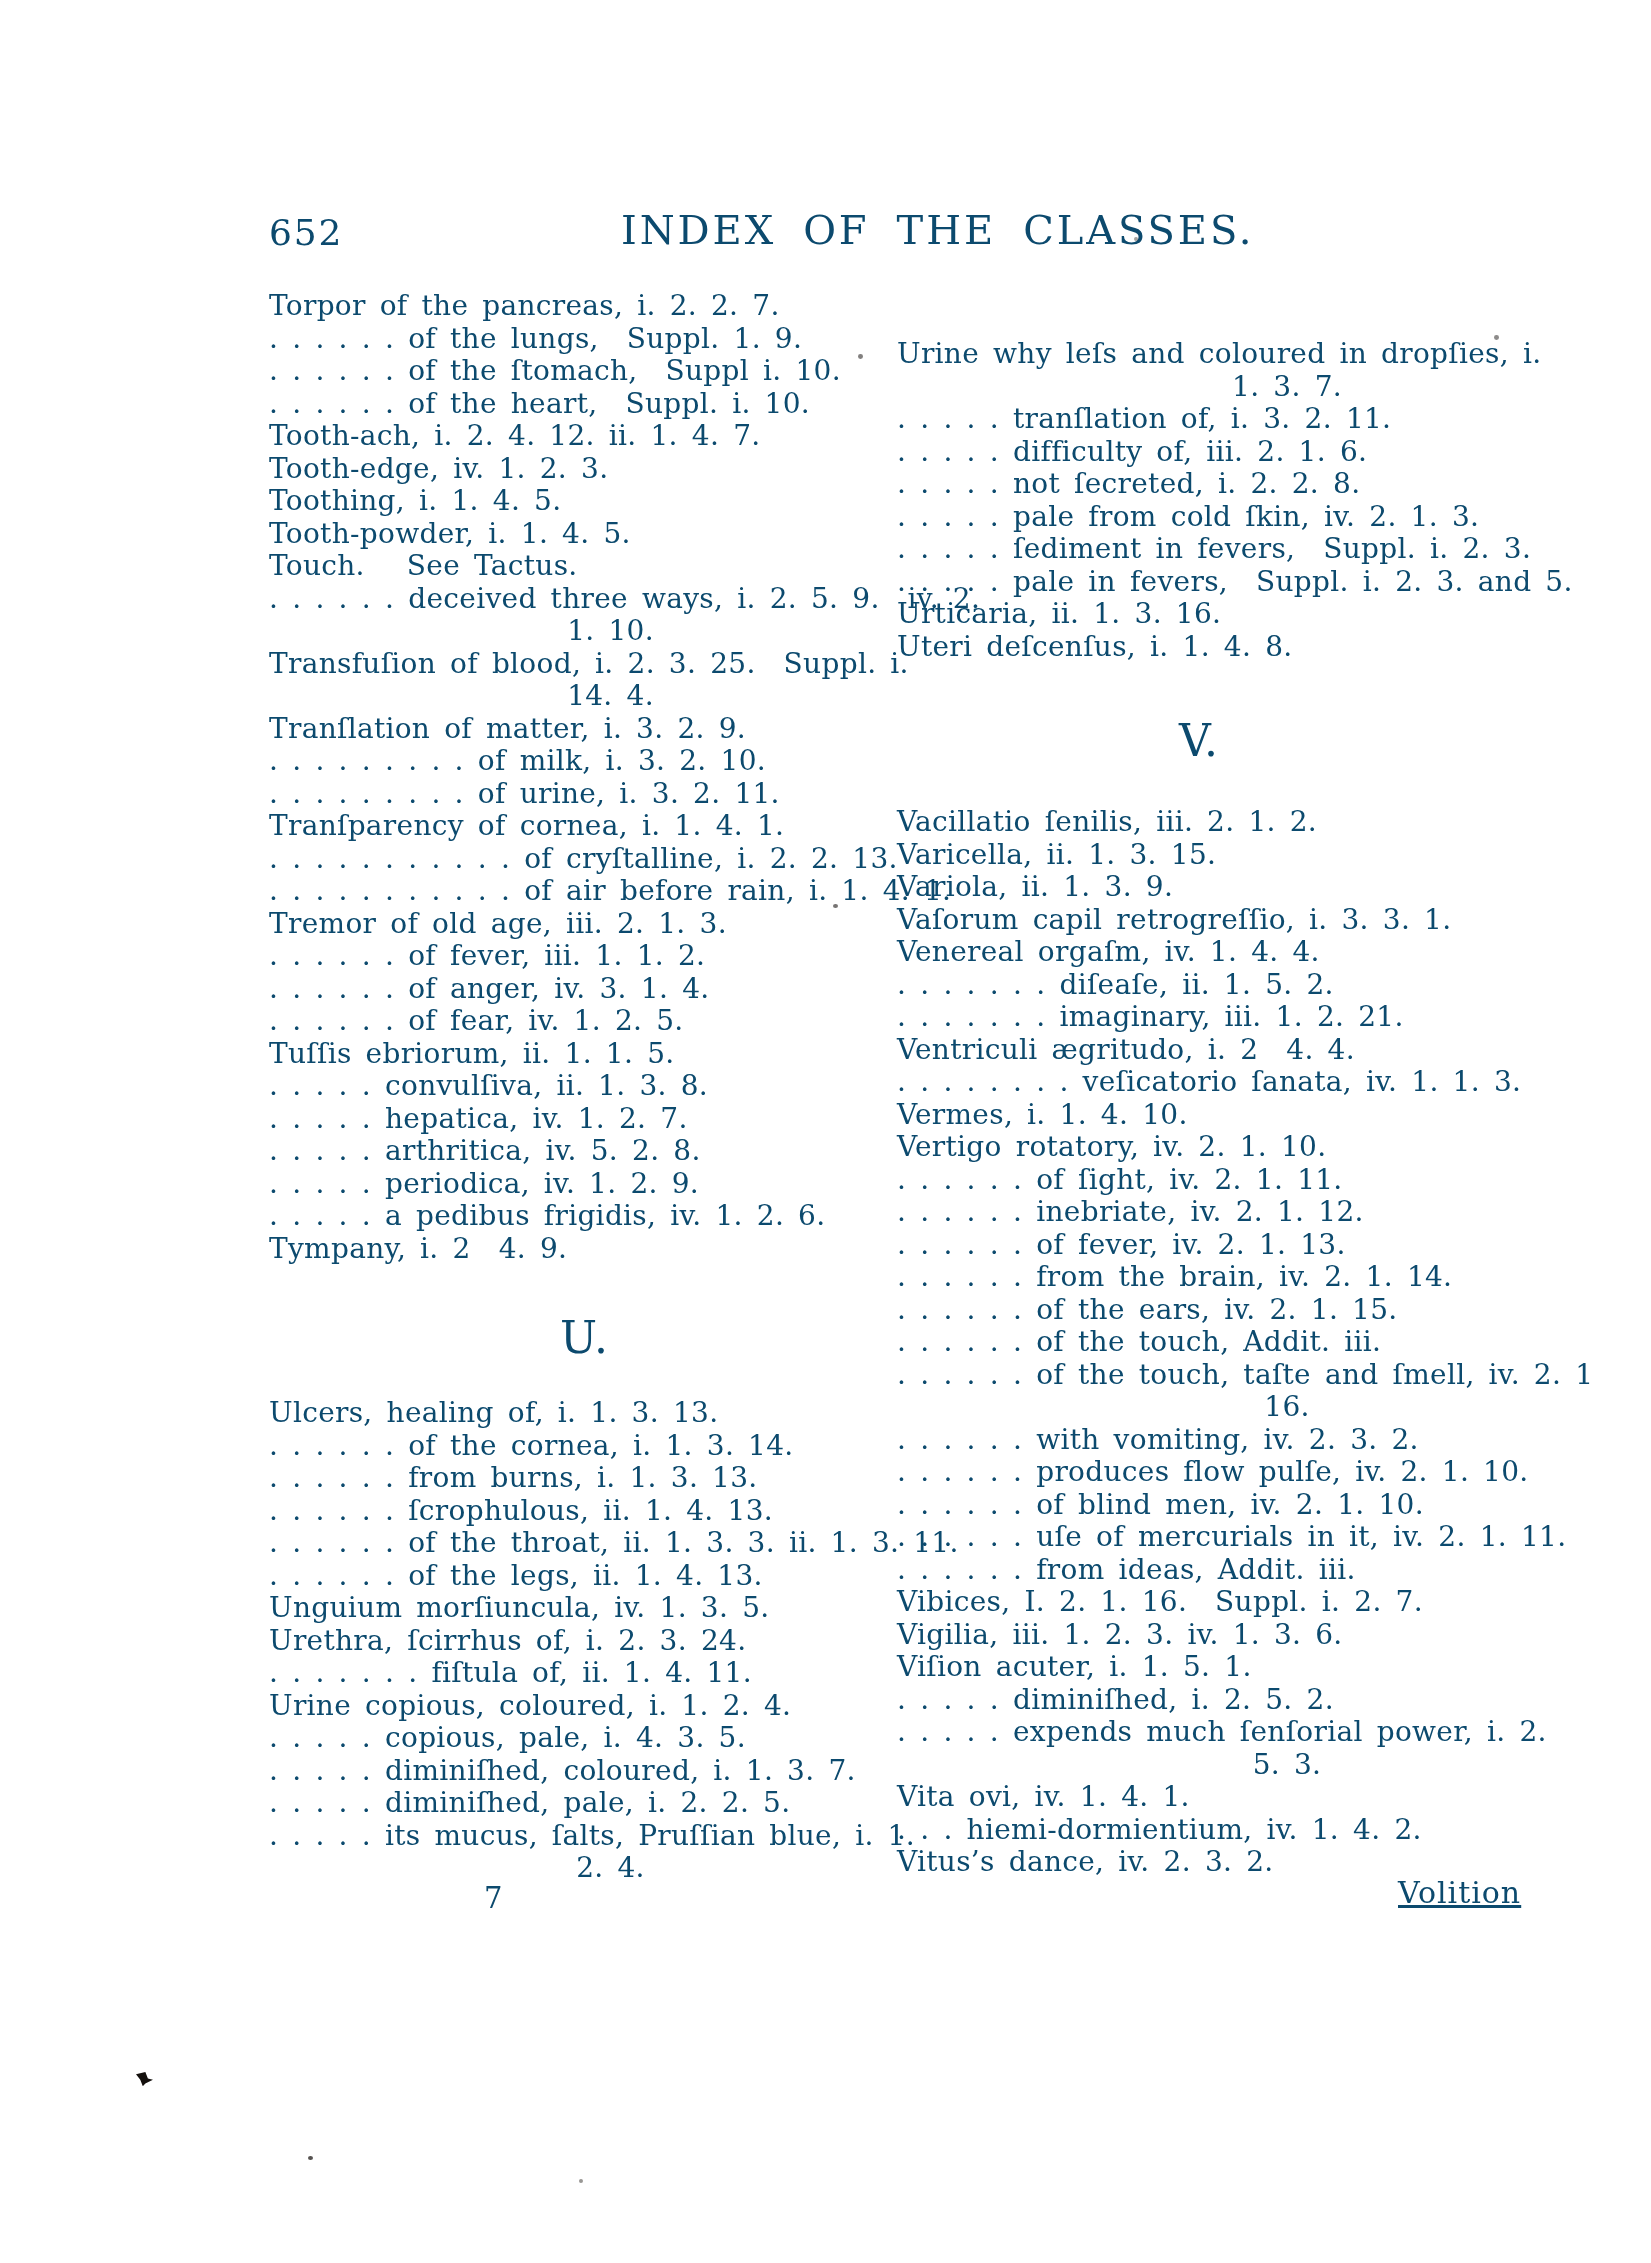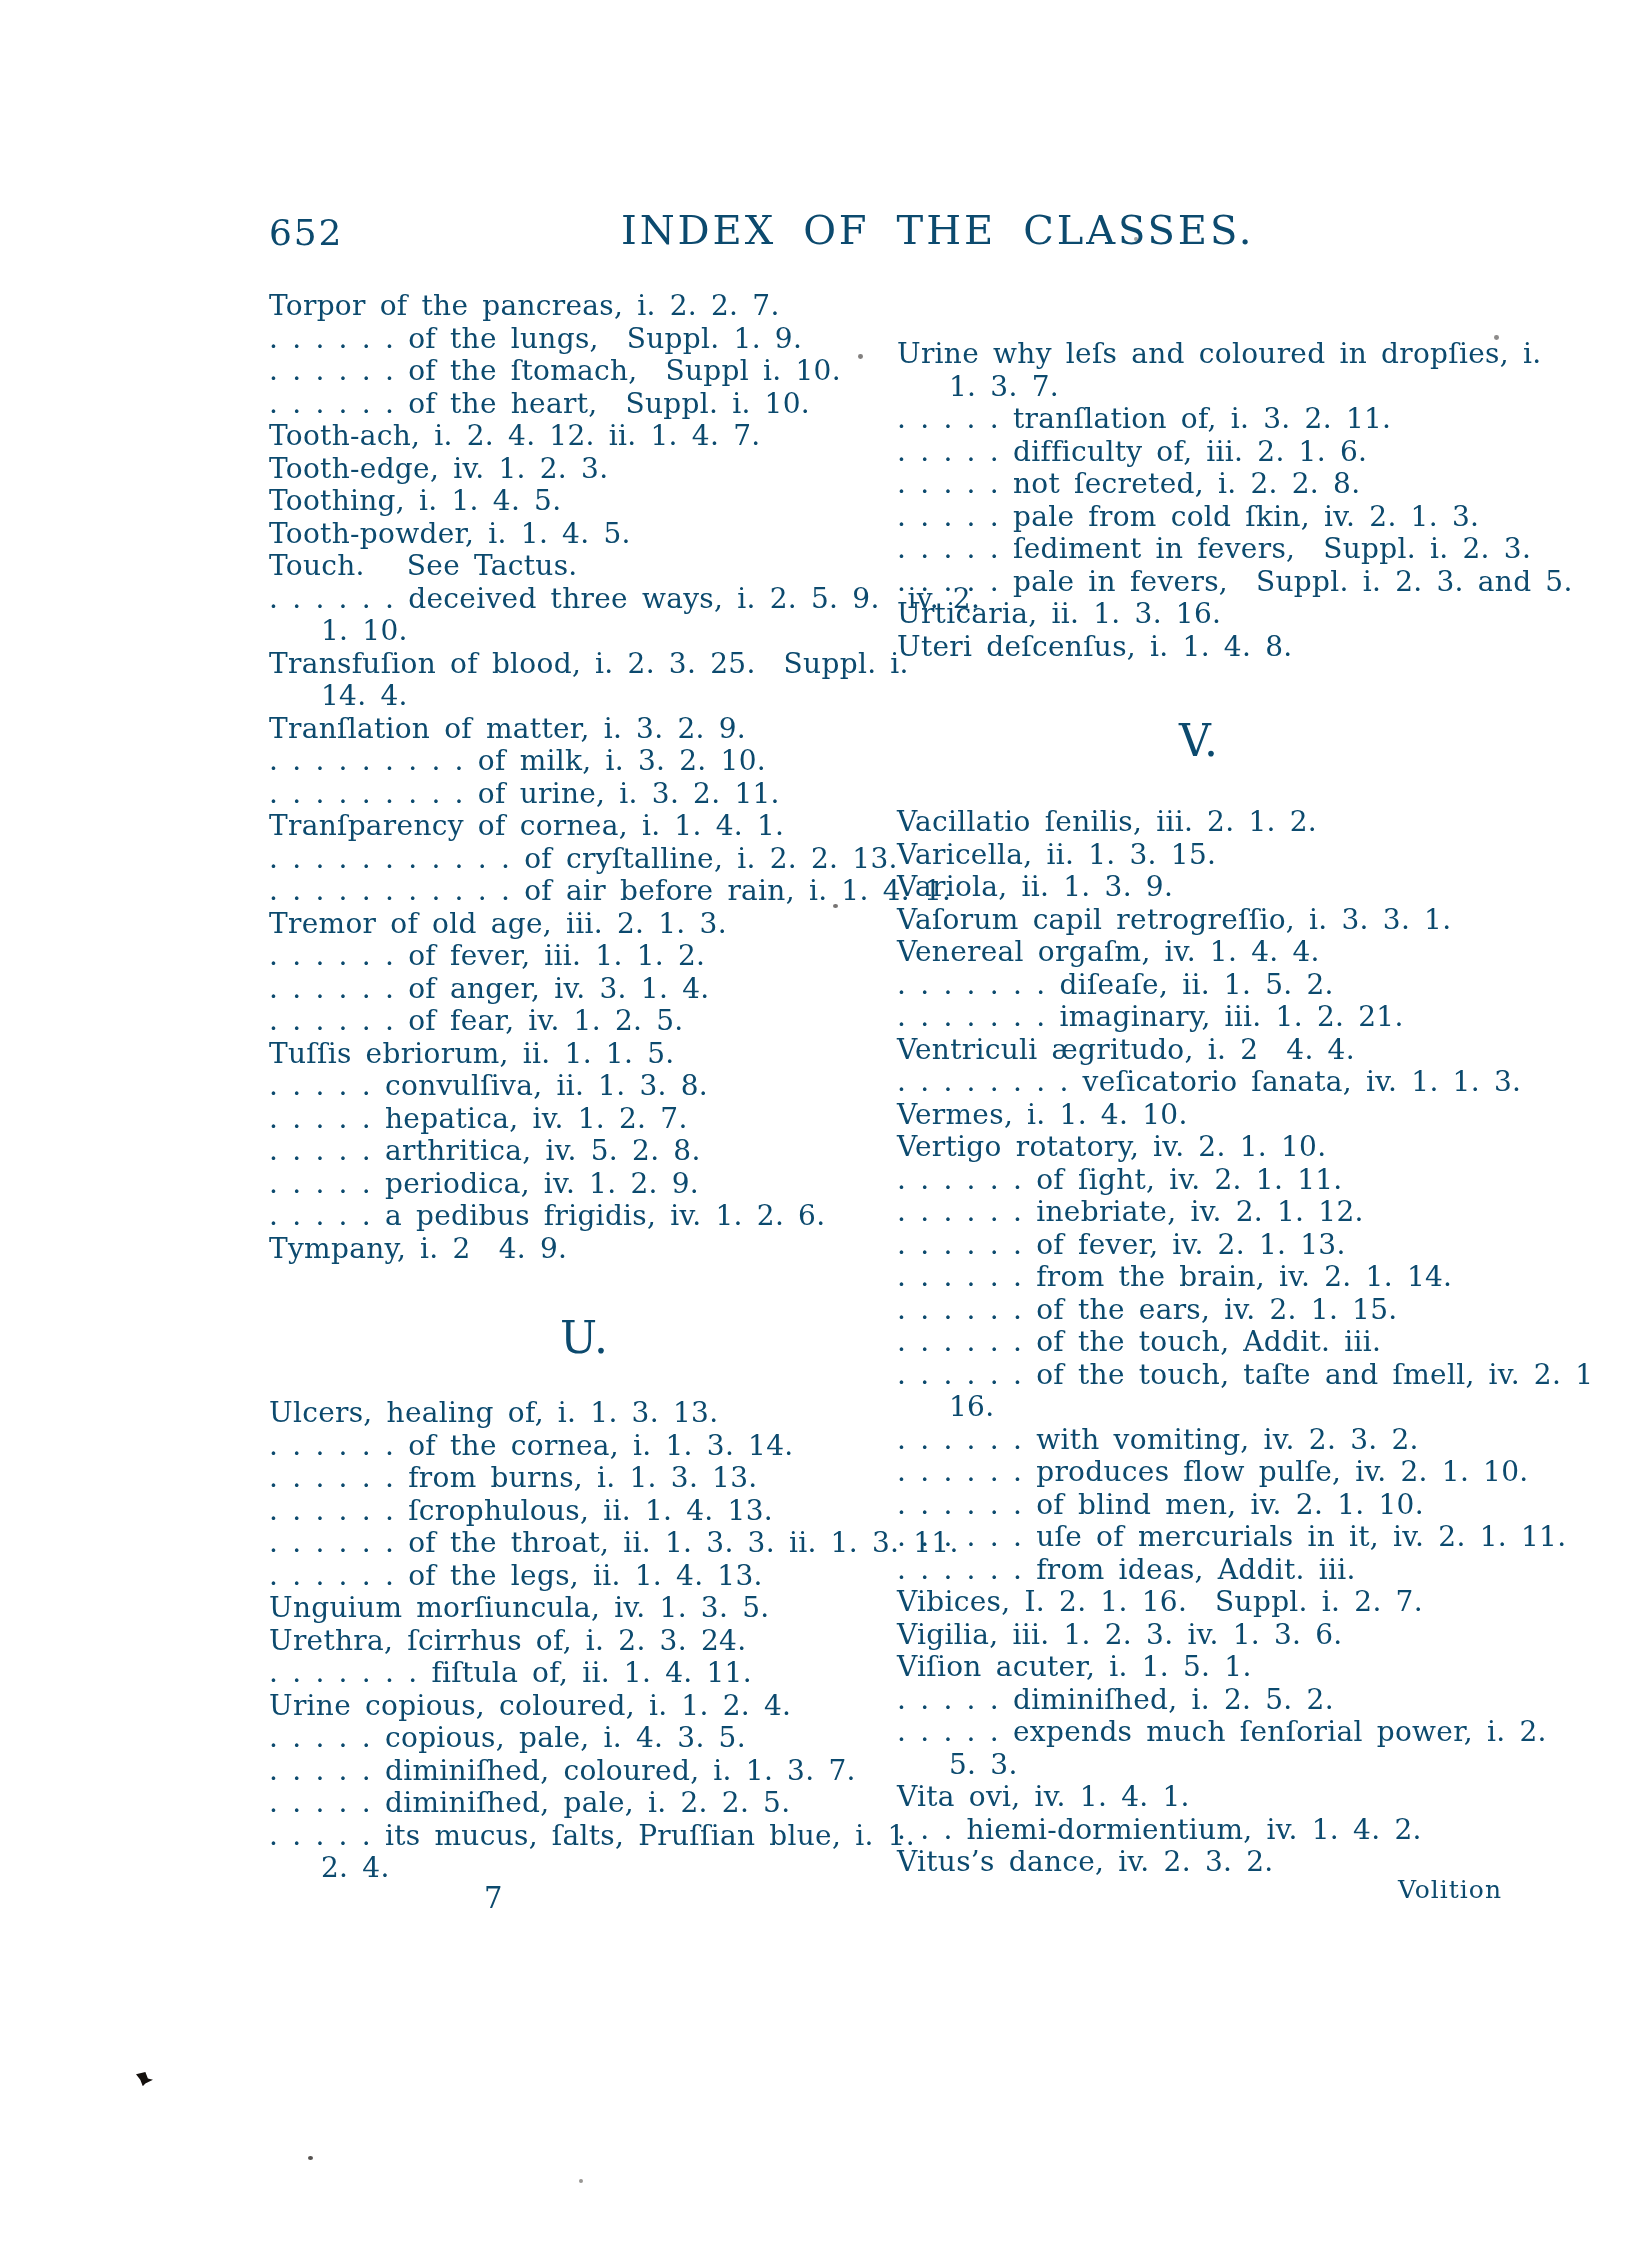--- a/index.html
+++ b/index.html
@@ -22,34 +22,34 @@
     white-space:pre;
   }
   .col{
     position:absolute;top:290px;
     font-size:28px;line-height:32.5px;
     letter-spacing:0.3px;word-spacing:4.8px;
   }
   #col-left{left:269px;width:631px;}
   #col-right{left:897px;width:728px;margin-top:48px;}
   .line{white-space:pre;height:32.5px;}
-  .line.cont{padding-left:52px;}
+  .line.cont{padding-left:52px;text-align:center;}
   .line.head{
     height:46px;font-size:44px;line-height:46px;
     text-align:center;letter-spacing:1px;
     margin:50px 0 36px 0;
   }
   #col-right .line.head{margin:55px 0 42px 0;padding-right:124px;}
   .sig{
     position:absolute;left:484px;top:1881px;
     font-size:29px;
   }
   .catchword{
     position:absolute;left:1398px;top:1875px;
-    font-size:25px;letter-spacing:1px;
+    font-size:30px;letter-spacing:1px;text-decoration:underline;
   }
   .speck{
     position:absolute;background:#1c1815;border-radius:50%;
   }
   .speck.s1{left:858px;top:354px;width:4.8px;height:4.8px;opacity:.55;}
   .speck.s2{left:833px;top:904px;width:4.8px;height:3.8px;opacity:.6;}
   .speck.s3{left:1494px;top:335px;width:4.8px;height:4.8px;opacity:.5;}
   .speck.s4{left:1134px;top:237px;width:3.8px;height:3.8px;opacity:.4;}
   .speck.s5{left:308px;top:2156px;width:4.8px;height:3.8px;opacity:.75;}
   .speck.s6{left:579px;top:2179px;width:3.8px;height:3.8px;opacity:.45;}

